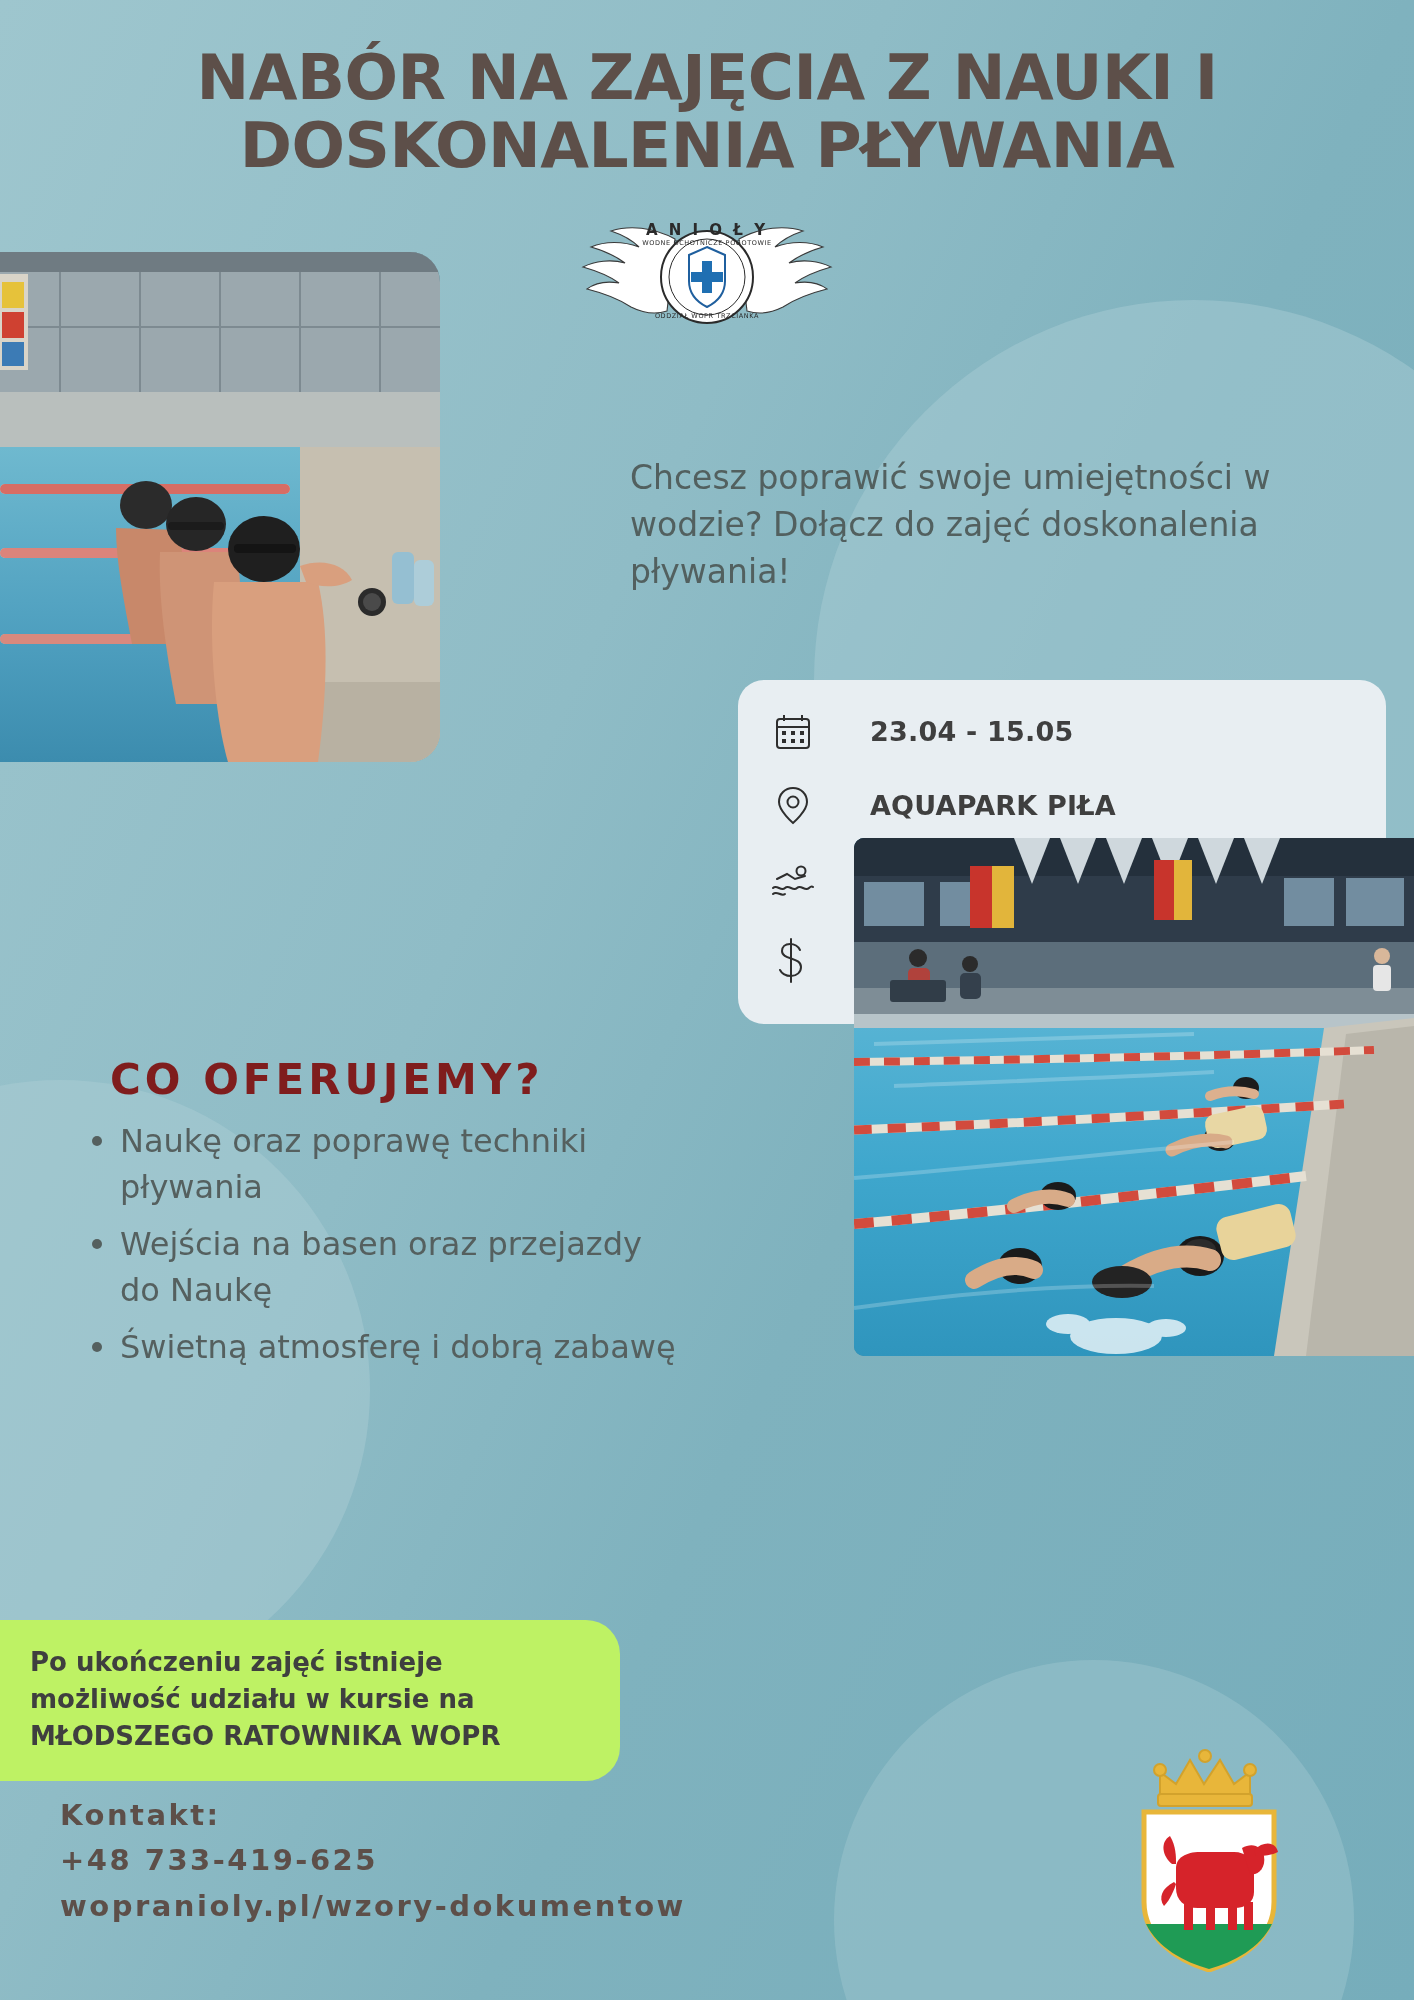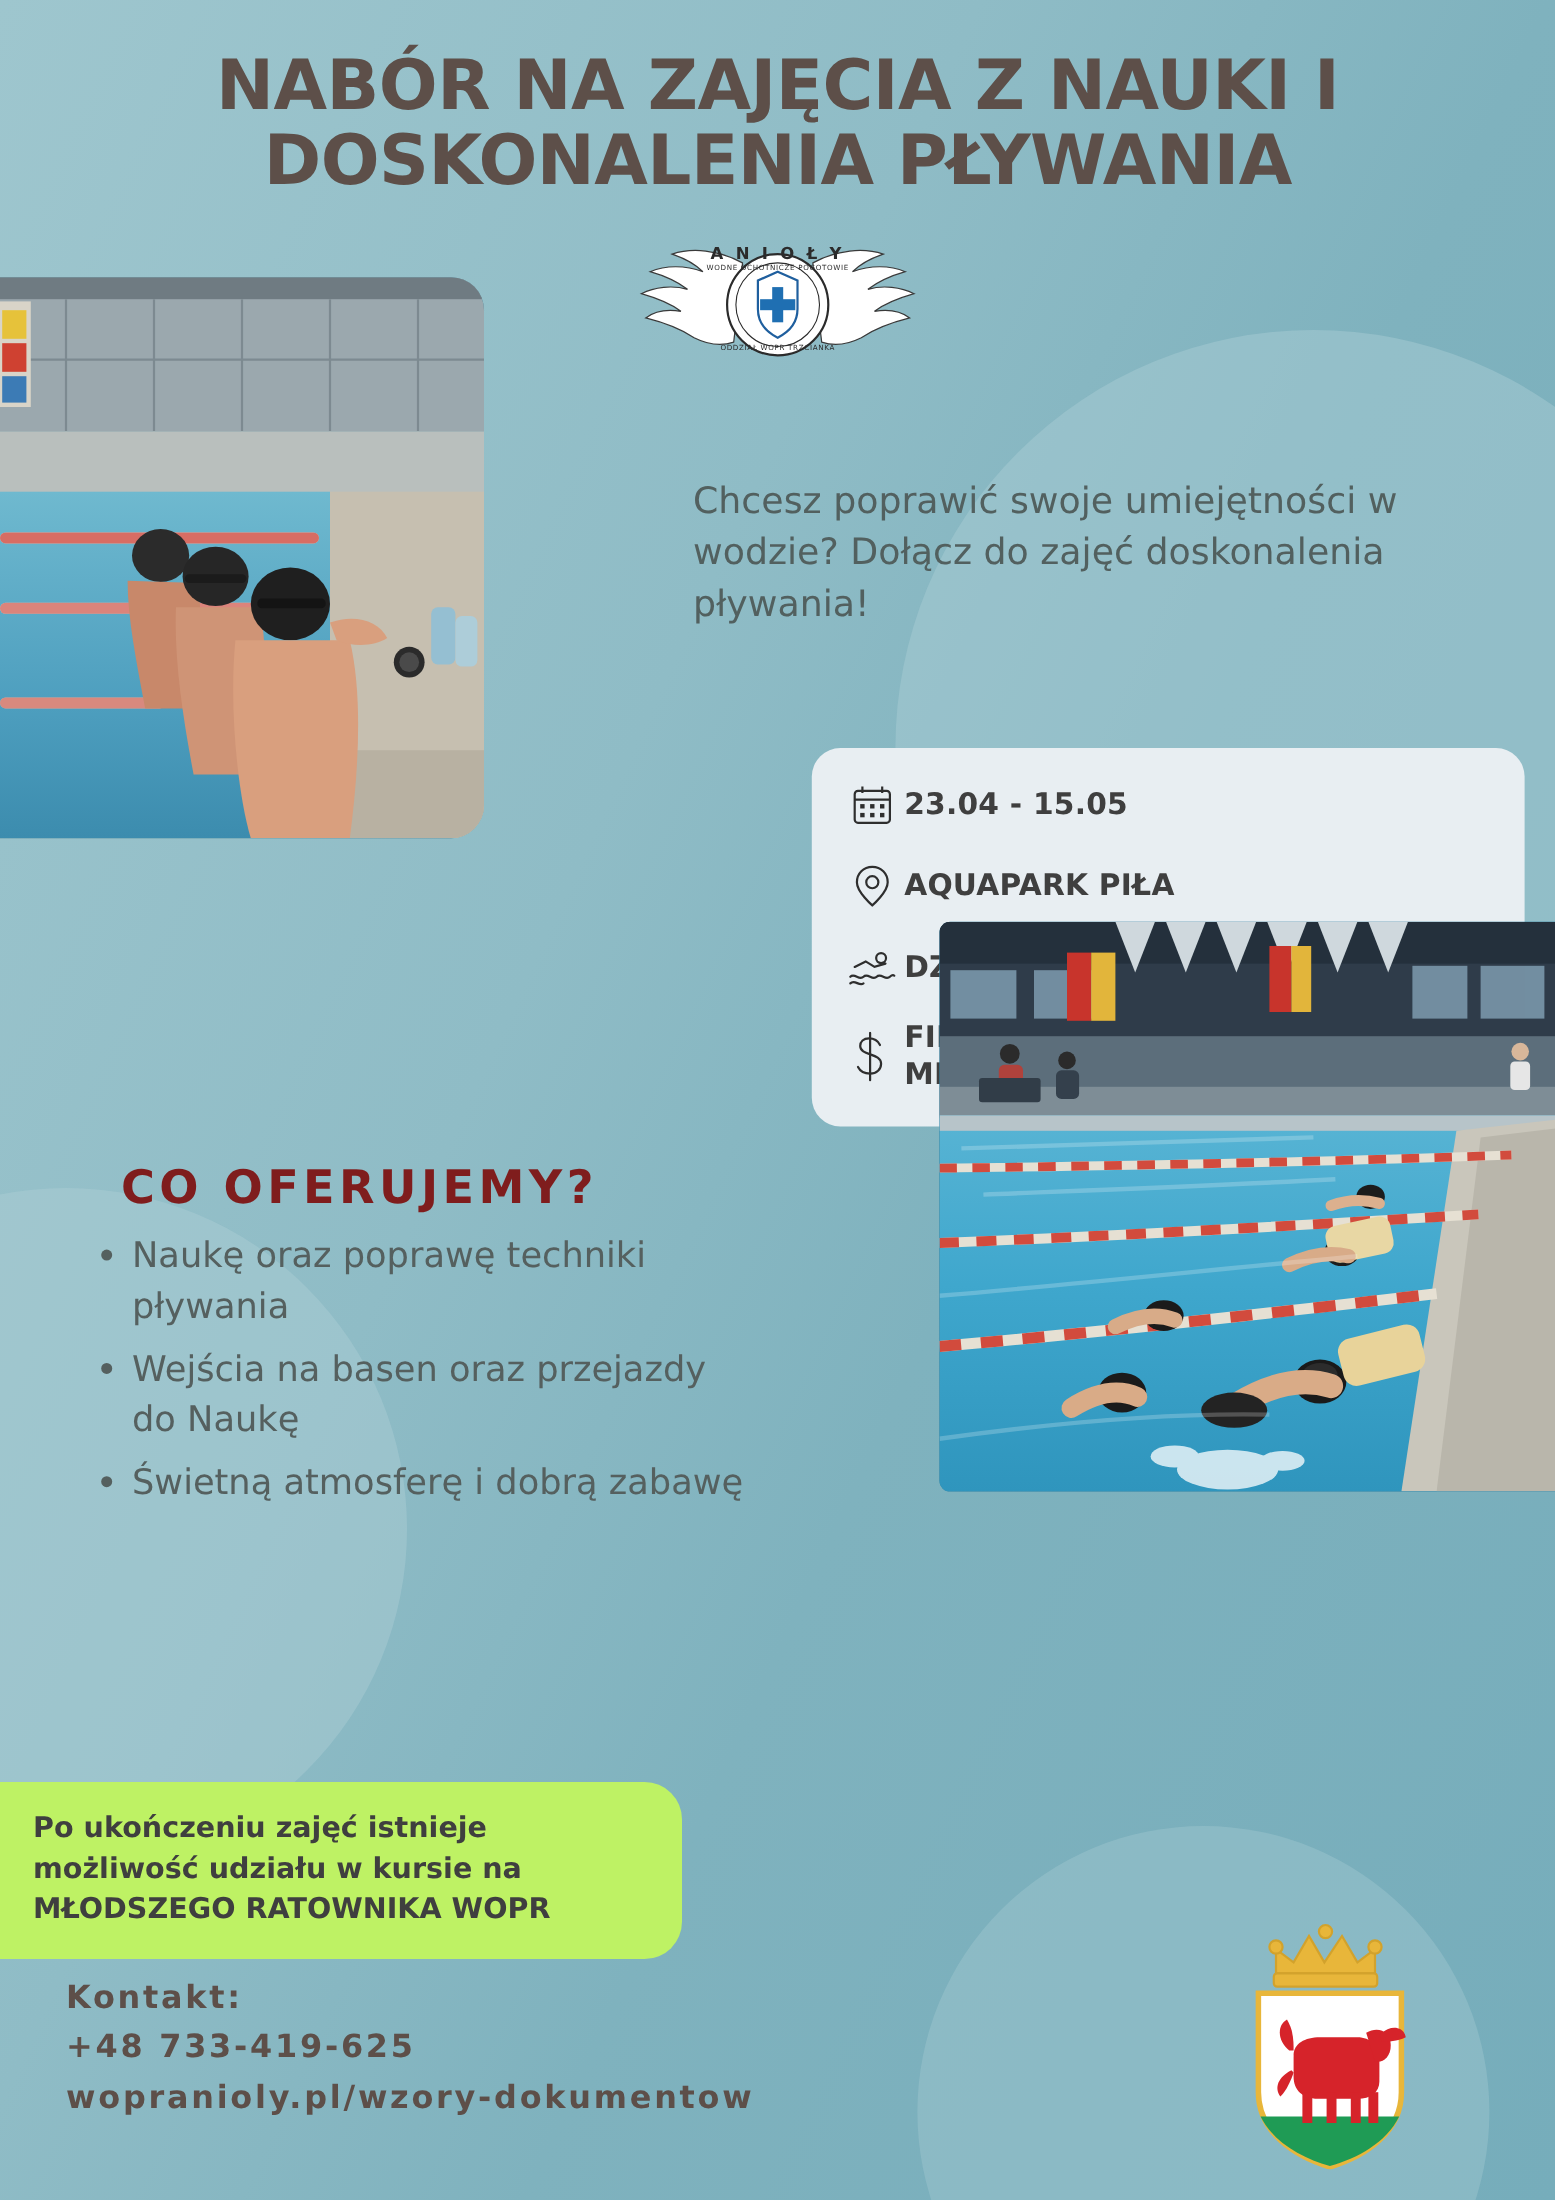--- a/index.html
+++ b/index.html
@@ -106,21 +106,21 @@
     border-top-left-radius: 10px;
     border-bottom-left-radius: 10px;
     overflow: hidden;
     background: #2e83a5;
   }
 
   
   .intro {
     position: absolute;
     left: 630px;
-    top: 432px;
+    top: 455px;
     width: 680px;
     font-size: 33px;
     line-height: 1.42;
     color: #52605f;
     font-family: "DejaVu Sans", sans-serif;
   }
 
   
   .info-card {
     position: absolute;
@@ -148,20 +148,21 @@
     align-items: center;
     justify-content: center;
   }
   .info-text {
     font-family: "DejaVu Sans", sans-serif;
     font-weight: bold;
     font-size: 27px;
     color: #3f3f3f;
     line-height: 1.22;
     letter-spacing: 0.2px;
+    margin-left: 48px;
   }
 
   
   .offer-title {
     position: absolute;
     left: 110px;
     top: 1055px;
     font-family: "DejaVu Sans", sans-serif;
     font-weight: bold;
     font-size: 42px;

